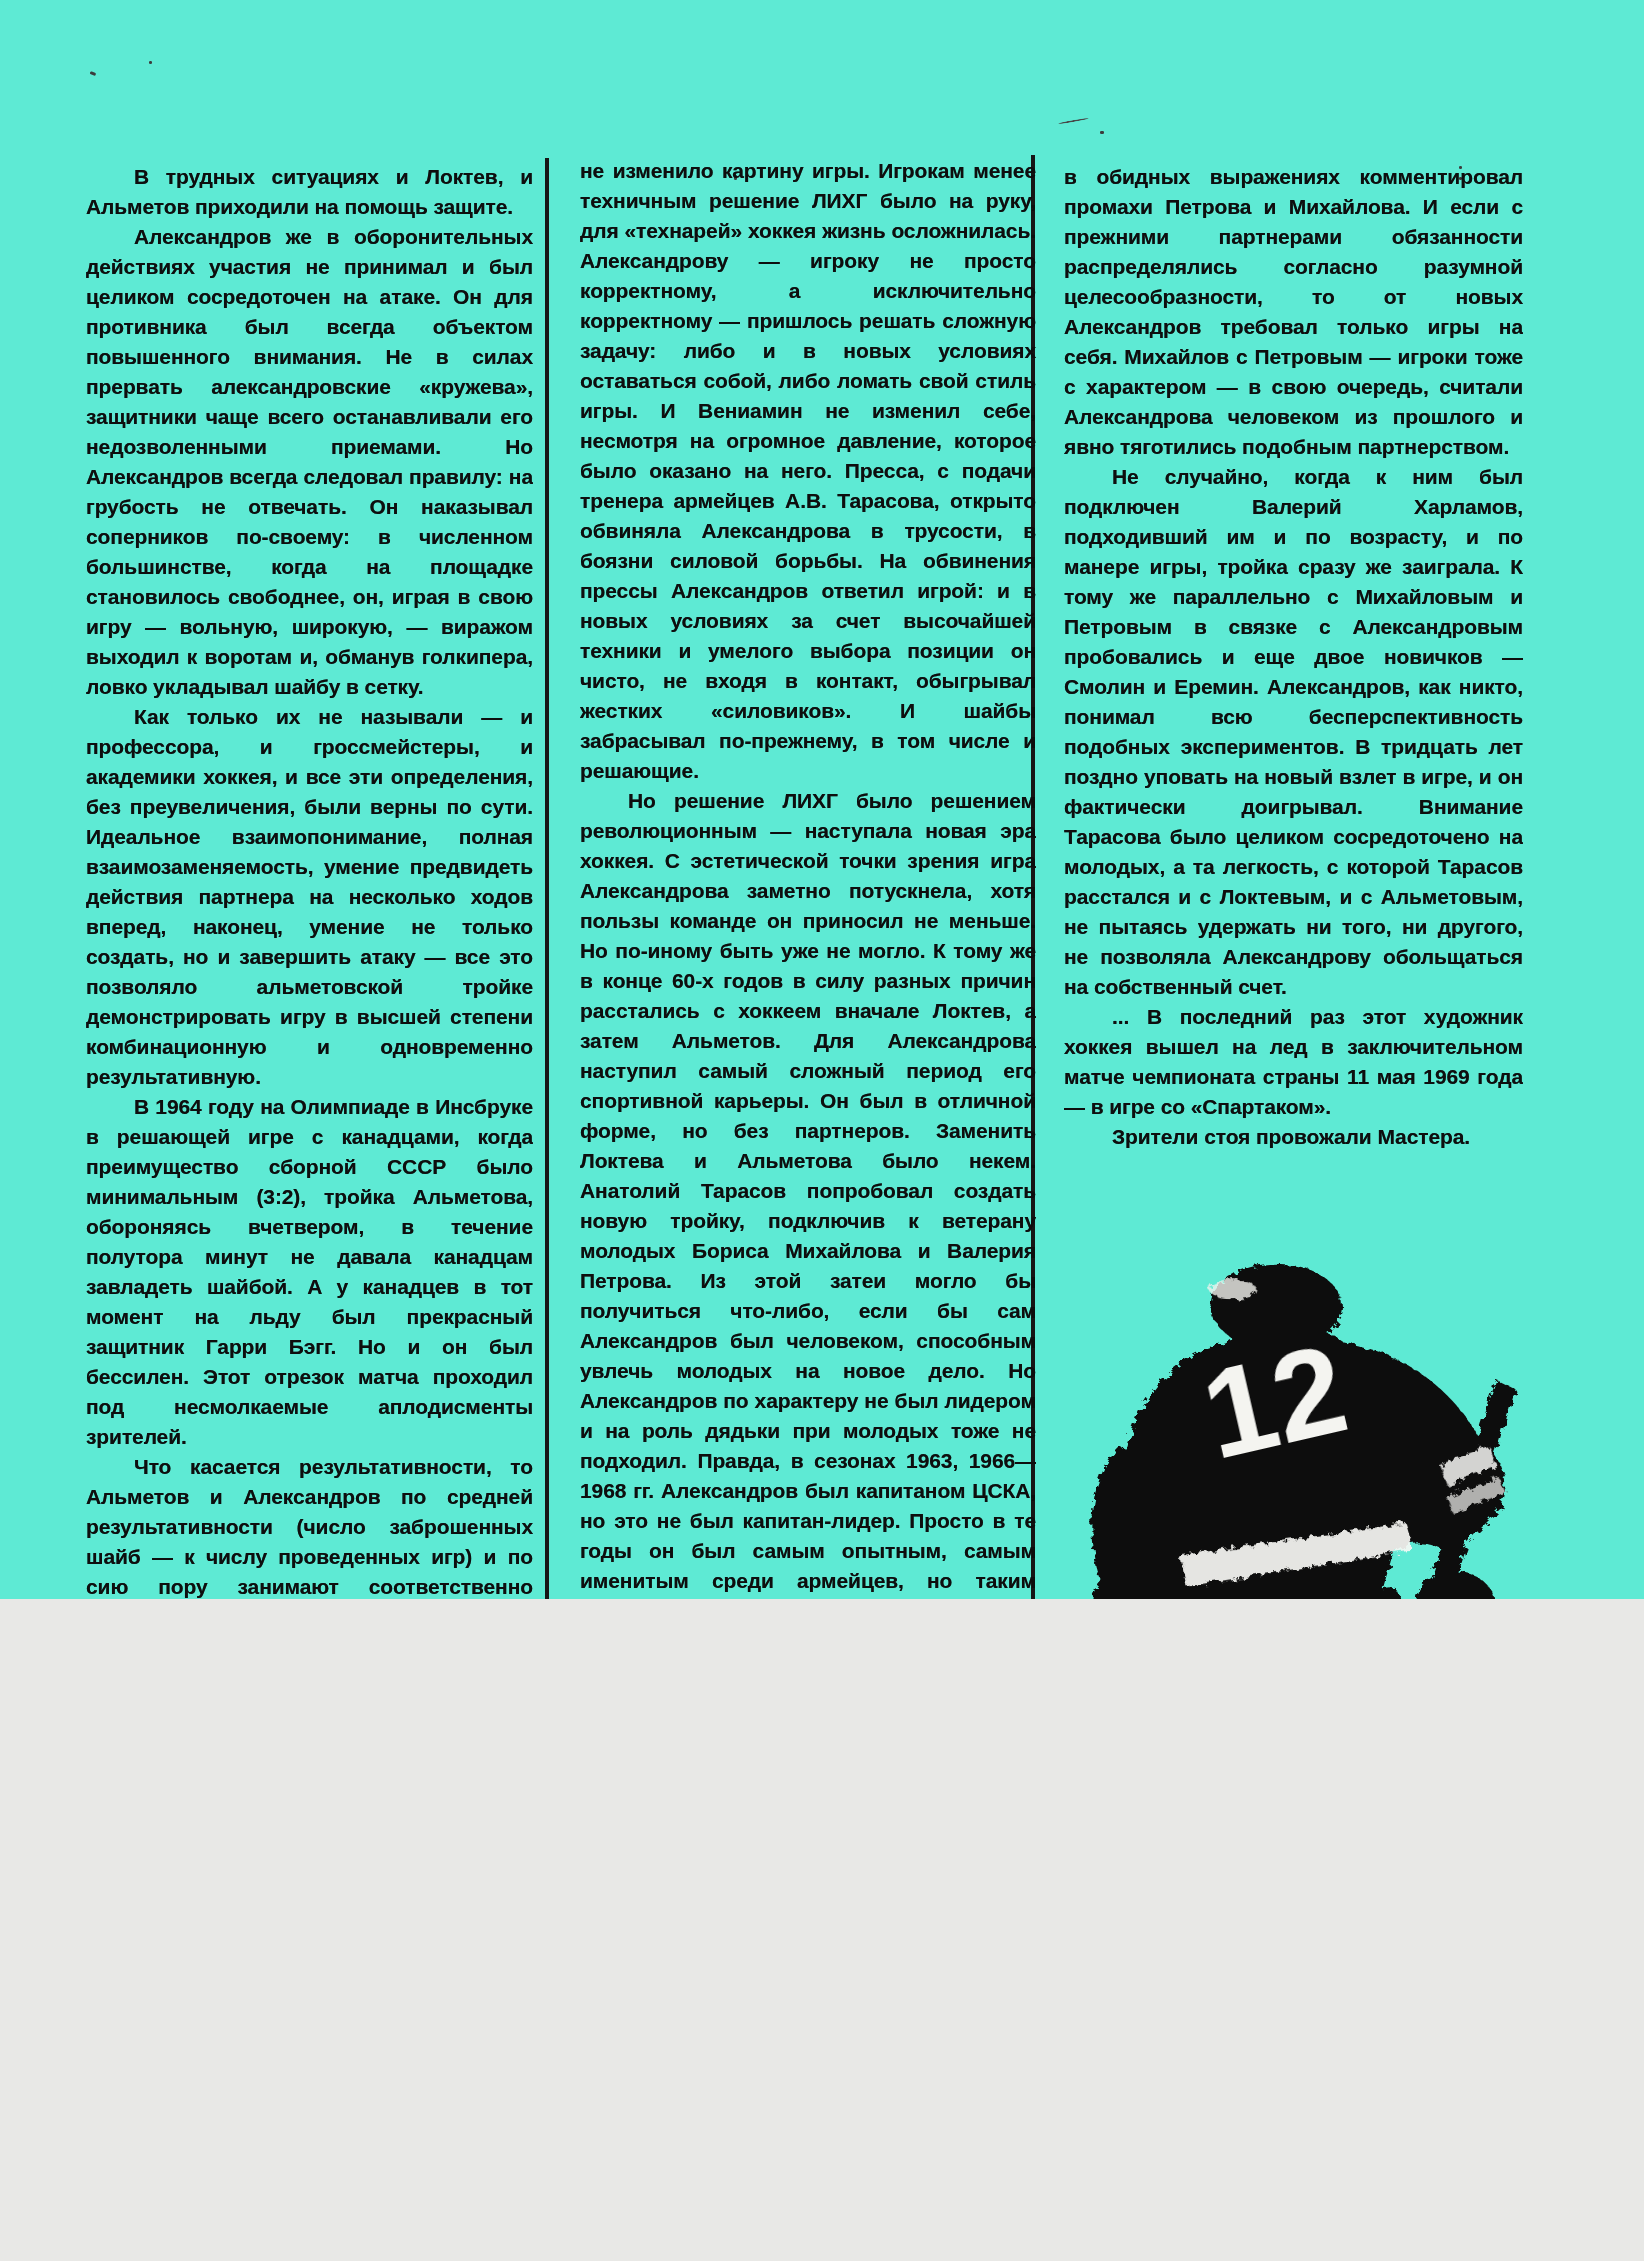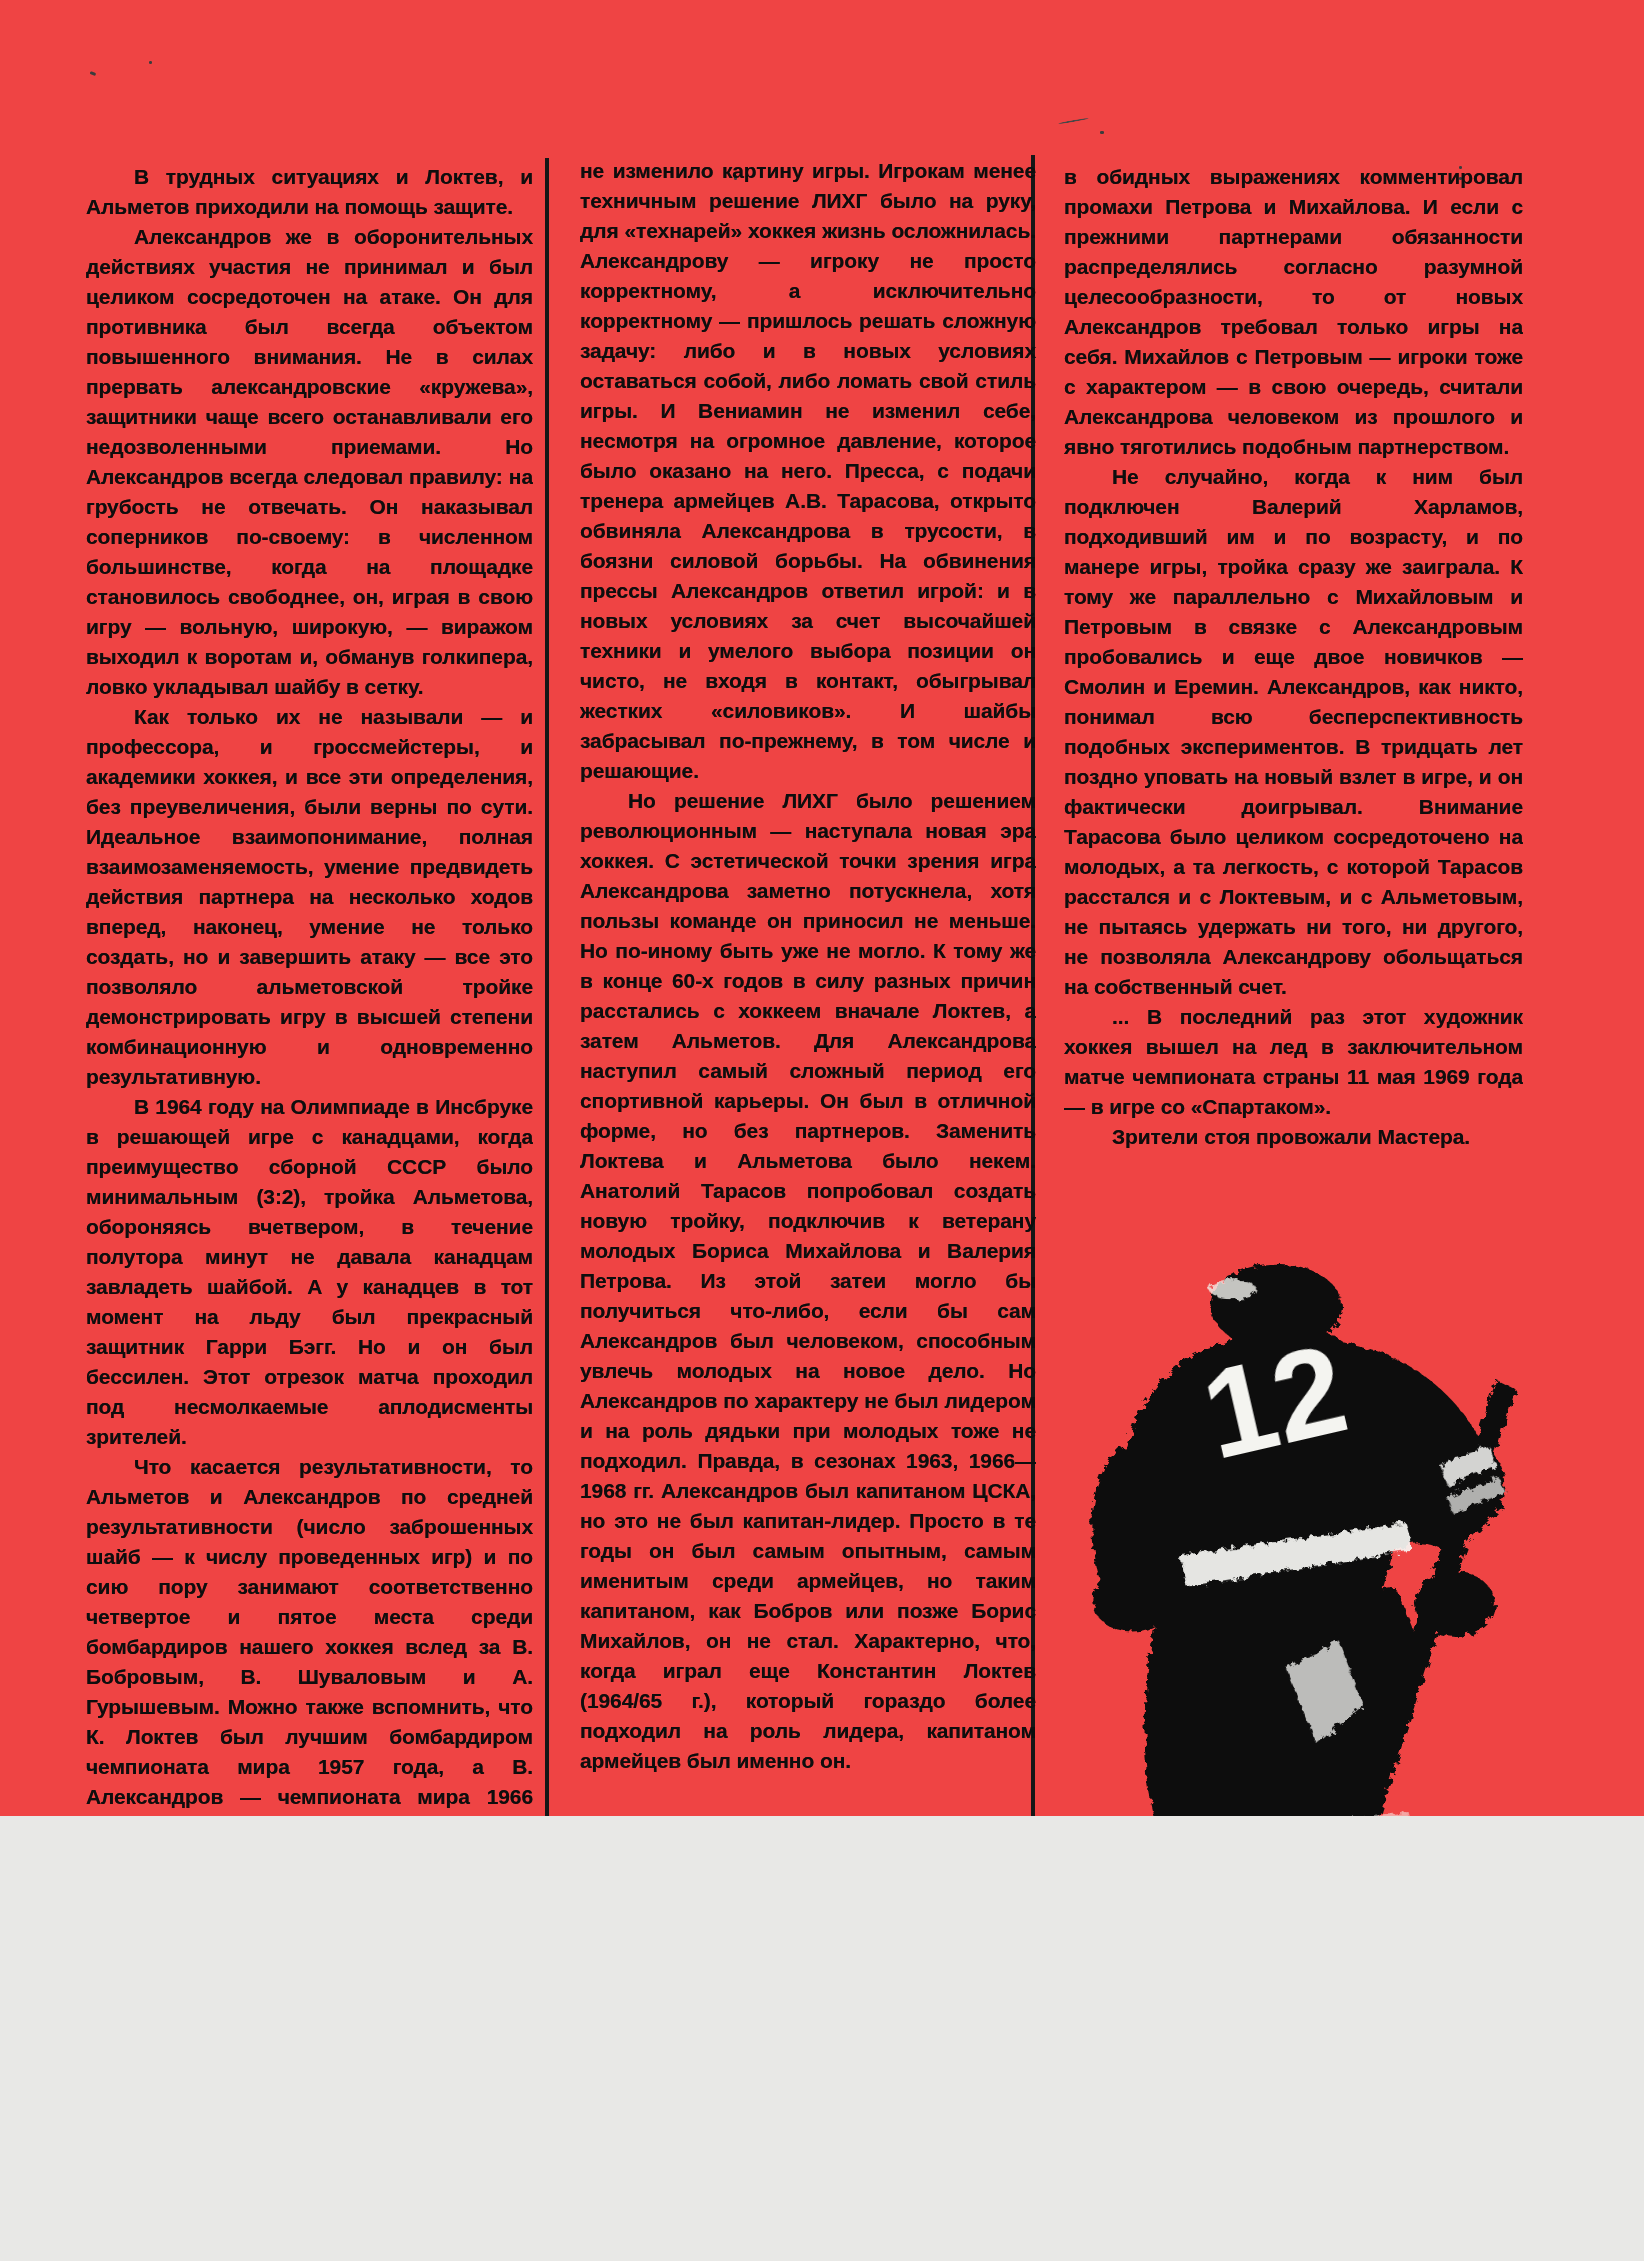--- a/index.html
+++ b/index.html
@@ -1,19 +1,19 @@
 <!DOCTYPE html>
 <html lang="ru" style="font-size:10.3px"><head>
 <meta charset="utf-8">
 <style>
   html,body{margin:0;padding:0;background:#e8e8e6;}
   .page{
     position:relative;
-    width:1644px;height:1816px;
-    background:#ef4444;
+    width:1644px;height:1599px;
+    background:#5eead4;
     font-family:"Liberation Sans",sans-serif;
     color:#0e0e0e;
     overflow:hidden;
   }
   .col{
     position:absolute;
     text-align:justify;
     font-size:21px;
     line-height:30px;
     font-weight:700;

